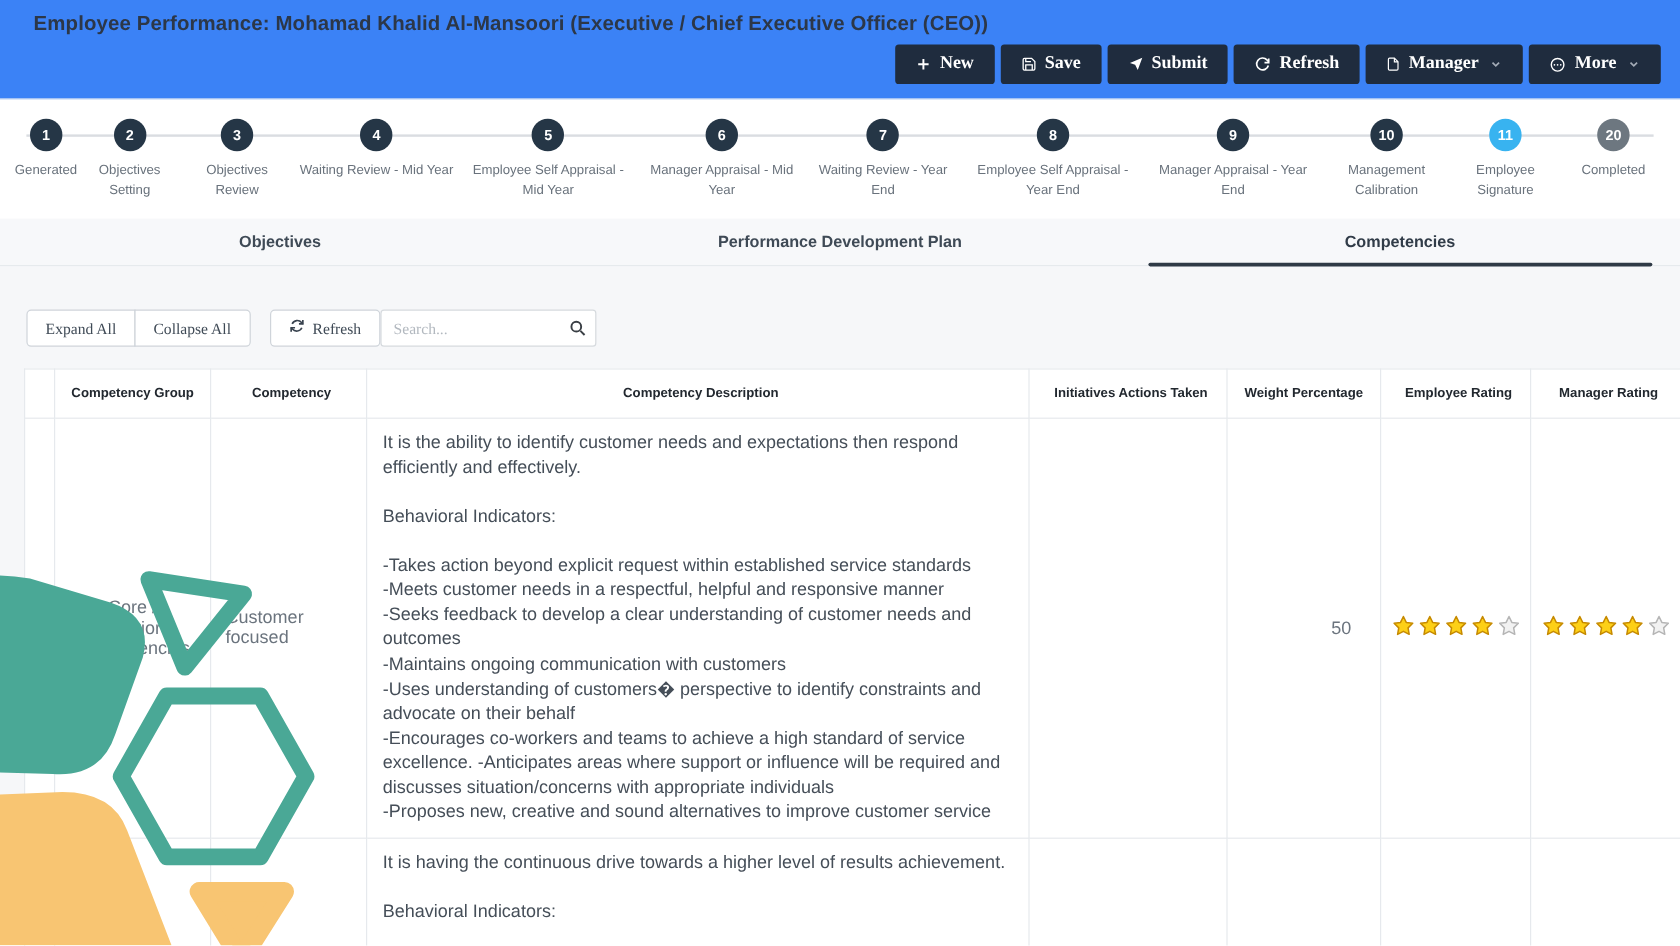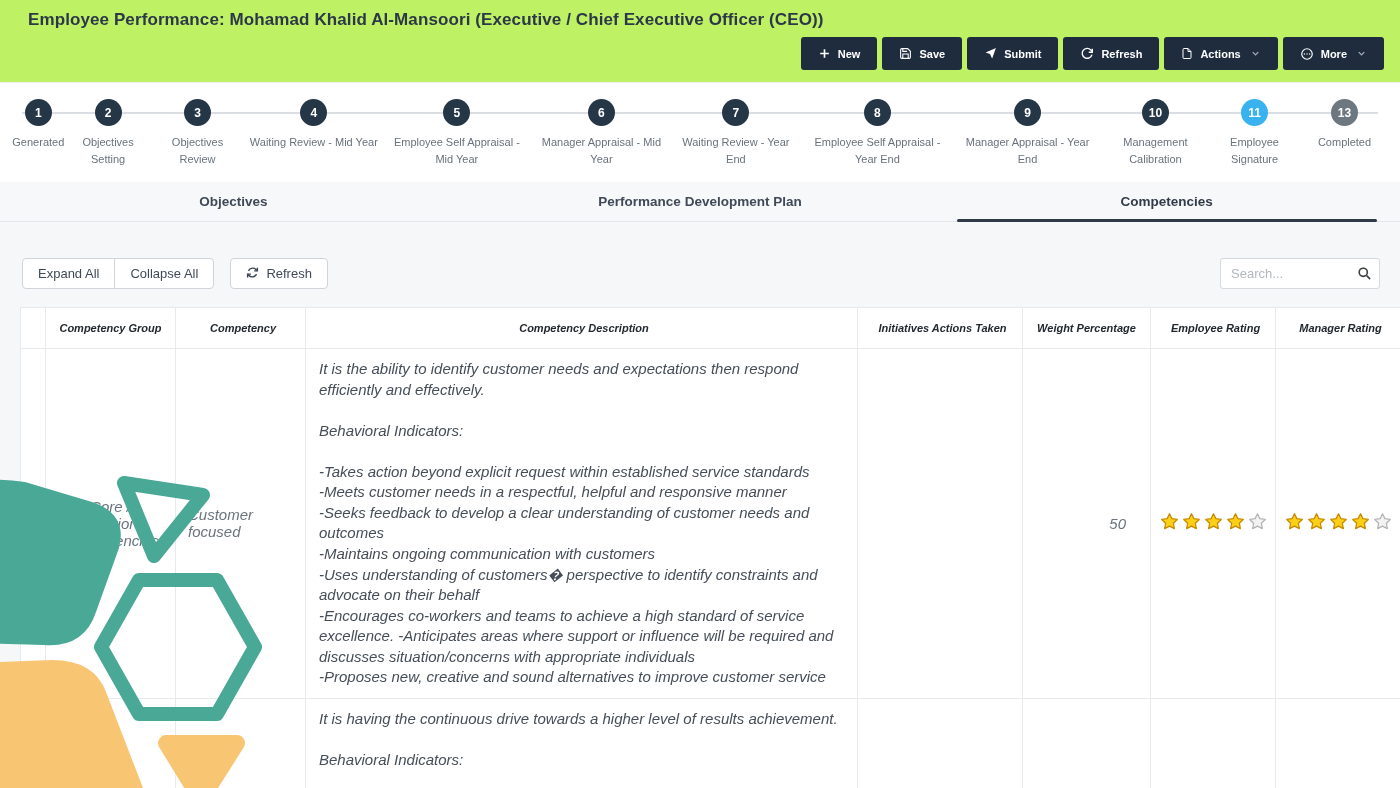--- a/index.html
+++ b/index.html
@@ -1,25 +1,25 @@
 <!DOCTYPE html>
 <html><head>
 <meta charset="utf-8">
 <style>
   * { margin:0; padding:0; box-sizing:border-box; }
   html,body { width:1400px; height:788px; overflow:hidden; background:#fff;
     font-family:"Liberation Sans", sans-serif; position:relative; }
 
   
-  .header { background:#bef264; padding:10px 16px 12px 28px; border-bottom:1px solid #eceff2; }
+  .header { background:#3b82f6; padding:10px 16px 12px 28px; border-bottom:1px solid #eceff2; }
   .page-title { font-size:17px; font-weight:bold; color:#2c3748; letter-spacing:.1px; }
   .toolbar { display:flex; justify-content:flex-end; gap:5px; margin-top:7px; }
   .tbtn { display:flex; align-items:center; gap:7px; background:#1f2c3e; color:#fff;
-    border:none; border-radius:3px; height:33px; padding:0 17px; font-size:11px;
-    font-weight:bold; font-family:Liberation Sans, sans-serif; cursor:pointer; }
+    border:none; border-radius:3px; height:33px; padding:0 17px; font-size:15px;
+    font-weight:bold; font-family:Liberation Serif, serif; cursor:pointer; }
   .tbtn svg { display:block; }
   .tbtn .chev { margin-left:2px; opacity:.75; }
 
   
   .stepper { display:flex; background:#fff; padding:16px 10px 14px; position:relative; }
   .stepper::before { content:''; position:absolute; left:22px; right:22px; top:29px;
     height:2px; background:#dadde1; }
   .step { display:flex; flex-direction:column; align-items:center; position:relative; min-width:0; }
   .step-circle { width:27px; height:27px; border-radius:50%; color:#fff; font-size:12px;
     font-weight:bold; display:flex; align-items:center; justify-content:center;
@@ -36,39 +36,39 @@
   
   .tabbar { display:flex; background:#f7f8fa; border-bottom:1px solid #e2e6ea; height:40px; }
   .tab { flex:1; display:flex; align-items:center; justify-content:center; font-size:13.5px;
     font-weight:bold; color:#3f4a56; cursor:pointer; position:relative; }
   .tab.active { color:#313c48; }
   .tab.active::after { content:''; position:absolute; left:5%; right:5%; bottom:-1px;
     height:3px; background:#2f3a46; border-radius:2px; }
 
   
   .content { background:#f6f7f9; height:520px; padding-top:36px; }
-  .controls { display:flex; justify-content:space-between; align-items:center; padding:0 20px 0 22px; }
+  .controls { display:flex; align-items:center; padding:0 20px 0 22px;font-family:Liberation Serif, serif; }
   .left-controls { display:flex; align-items:center; }
   .cbtn { background:#fff; border:1px solid #cfd4da; color:#3f4a56; font-size:13px;
     font-family:inherit; height:31px; padding:0 15px; cursor:pointer; display:flex;
     align-items:center; gap:7px; }
   .grp .cbtn:first-child { border-radius:4px 0 0 4px; }
   .grp .cbtn:last-child { border-radius:0 4px 4px 0; margin-left:-1px; }
   .grp { display:flex; }
   .refresh-btn { border-radius:4px; margin-left:16px; }
   .search-wrap { position:relative; }
-  .search-input { width:160px; height:31px; border:1px solid #d6dade; border-radius:3px;
+  .search-input { width:180px; height:31px; border:1px solid #d6dade; border-radius:3px;
     background:#fff; font-size:13px; font-family:inherit; padding:0 30px 0 10px; color:#3f4a56; }
   .search-input::placeholder { color:#b2b8bf; }
   .search-icon { position:absolute; right:8px; top:8px; cursor:pointer; }
 
   
   .table-wrap { margin:18px 0 0 20px; }
   table { border-collapse:collapse; width:1380px; background:#fff; table-layout:fixed; }
-  th, td { border:1px solid #e6e9ed;font-style:italic; }
+  th, td { border:1px solid #e6e9ed; }
   th { height:41px; font-size:11px; font-weight:bold; color:#22282f; text-align:center;
     padding:0 8px; background:#fff; }
   th.left { text-align:center; padding-left:13px; }
   td { vertical-align:middle; font-size:15px; color:#6b747e; }
   td.desc { vertical-align:top; padding:10px 13px; color:#454e58; line-height:1.37;
     white-space:pre-line; text-align:left; }
   td.grp-cell, td.comp-cell { padding:6px 12px; text-align:left; }
   td.grp-cell { text-align:center; }
   td.weight { text-align:right; padding-right:24px;margin-left:12px; }
   td.rating { text-align:center; }
@@ -118,21 +118,21 @@
         </span>
       <span>Refresh</span>
     </button>
     <button class="tbtn">
       <span>
           <svg width="12" height="13" viewBox="0 0 24 24" fill="none" stroke="#fff" stroke-width="2">
             <path d="M14 2H6a2 2 0 00-2 2v16a2 2 0 002 2h12a2 2 0 002-2V8z"></path>
             <path d="M14 2v6h6"></path>
           </svg>
         </span>
-      <span>Actions</span>
+      <span>Manager</span>
       <span class="chev">
           <svg width="11" height="11" viewBox="0 0 24 24" fill="none" stroke="#cfd6de" stroke-width="3">
             <path d="M6 9l6 6 6-6"></path>
           </svg>
         </span>
     </button>
     <button class="tbtn">
       <span>
           <svg width="14" height="14" viewBox="0 0 24 24" fill="none" stroke="#fff" stroke-width="2">
             <circle cx="12" cy="12" r="9"></circle>
@@ -190,21 +190,21 @@
     </div>
     <div class="step done">
       <div class="step-circle">10</div>
       <div class="step-label">Management Calibration</div>
     </div>
     <div class="step current">
       <div class="step-circle">11</div>
       <div class="step-label">Employee Signature</div>
     </div>
     <div class="step pending">
-      <div class="step-circle">13</div>
+      <div class="step-circle">20</div>
       <div class="step-label">Completed</div>
     </div>
   </div>
 
 <div class="tabbar" id="tabbar">
     <div class="tab">Objectives</div>
     <div class="tab">Performance Development Plan</div>
     <div class="tab active">Competencies</div>
   </div>
 

